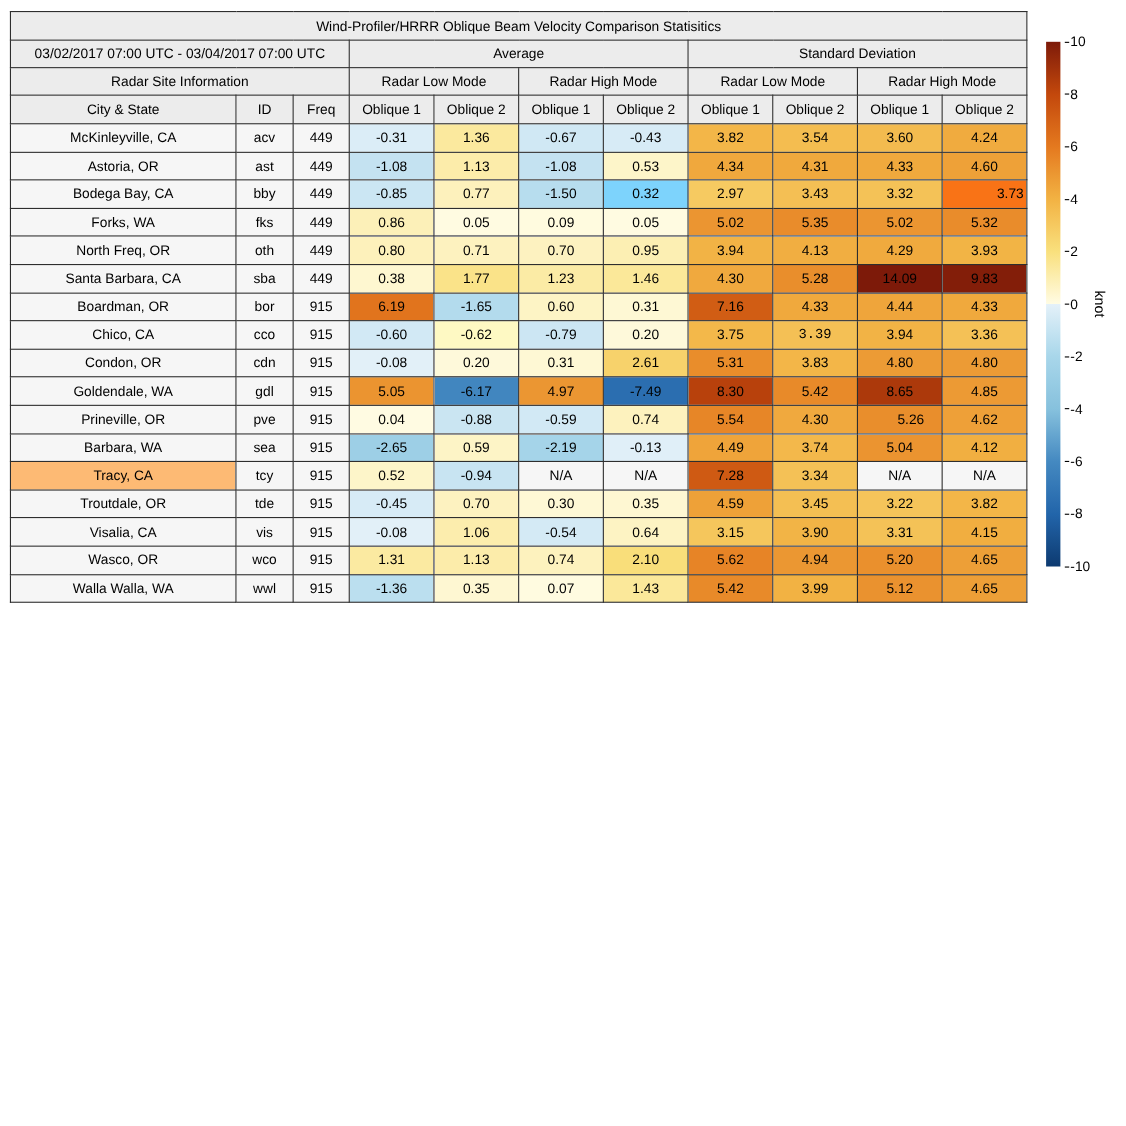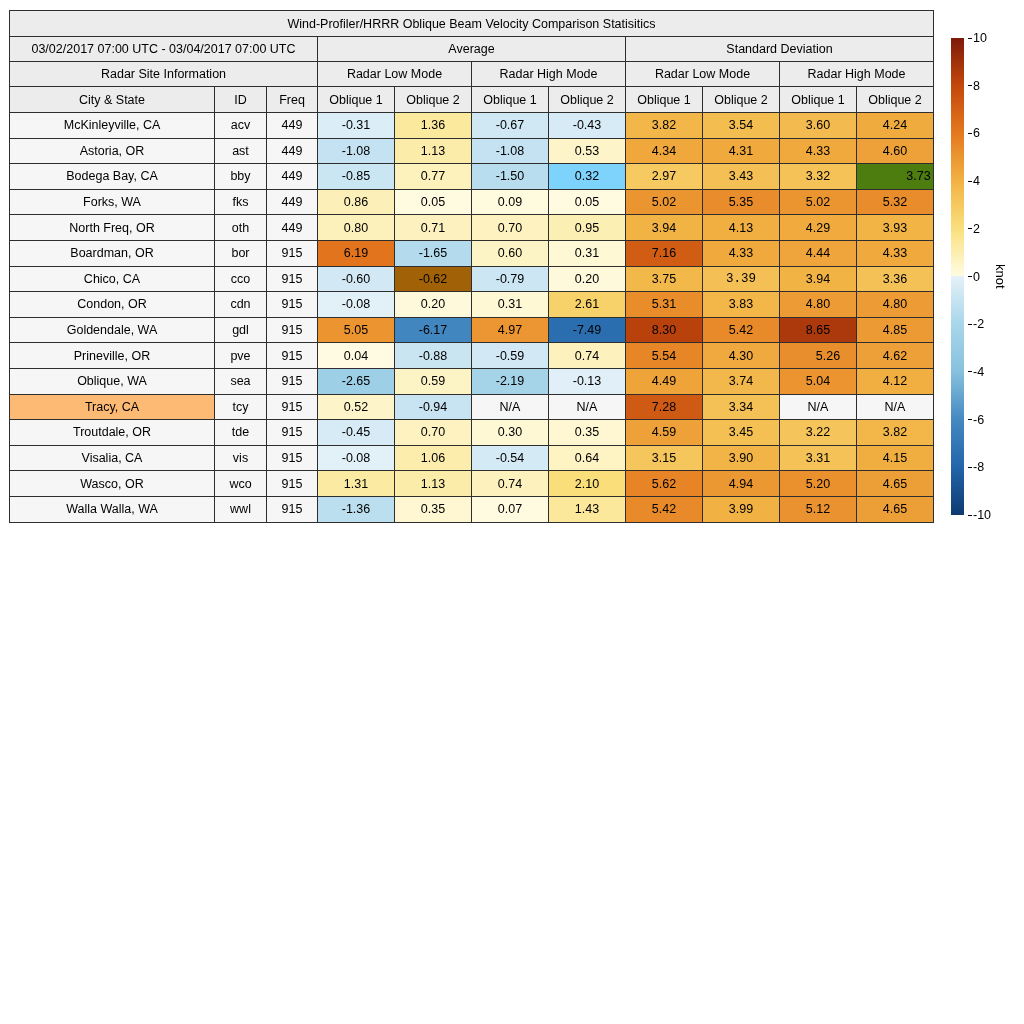--- a/index.html
+++ b/index.html
@@ -121,21 +121,21 @@
           <td style="background: rgb(246, 246, 246);">Bodega Bay, CA</td>
           <td style="background: rgb(246, 246, 246);">bby</td>
           <td style="background: rgb(246, 246, 246);">449</td>
           <td style="background: rgb(203, 230, 243);">-0.85</td>
           <td style="background: rgb(253, 241, 188);">0.77</td>
           <td style="background: rgb(183, 221, 238);">-1.50</td>
           <td style="background: #7dd3fc;">0.32</td>
           <td style="background: rgb(246, 202, 97);">2.97</td>
           <td style="background: rgb(244, 191, 84);">3.43</td>
           <td style="background: rgb(244, 194, 87);">3.32</td>
-          <td style="background: #4d7c0f; padding-left: 47px;">3.73</td>
+          <td style="background: #f97316; padding-left: 47px;">3.73</td>
         </tr>
         <tr class="r-data">
           <td style="background: rgb(246, 246, 246);">Forks, WA</td>
           <td style="background: rgb(246, 246, 246);">fks</td>
           <td style="background: rgb(246, 246, 246);">449</td>
           <td style="background: rgb(252, 240, 184);">0.86</td>
           <td style="background: rgb(255, 251, 225);">0.05</td>
           <td style="background: rgb(255, 251, 223);">0.09</td>
           <td style="background: rgb(255, 251, 225);">0.05</td>
           <td style="background: rgb(235, 149, 49);">5.02</td>
@@ -150,38 +150,51 @@
           <td style="background: rgb(253, 241, 187);">0.80</td>
           <td style="background: rgb(253, 242, 191);">0.71</td>
           <td style="background: rgb(253, 242, 192);">0.70</td>
           <td style="background: rgb(252, 239, 179);">0.95</td>
           <td style="background: rgb(242, 179, 69);">3.94</td>
           <td style="background: rgb(241, 174, 65);">4.13</td>
           <td style="background: rgb(240, 170, 62);">4.29</td>
           <td style="background: rgb(242, 180, 69);">3.93</td>
         </tr>
         <tr class="r-data">
+          <td style="background: rgb(246, 246, 246);">Santa Barbara, CA</td>
+          <td style="background: rgb(246, 246, 246);">sba</td>
+          <td style="background: rgb(246, 246, 246);">449</td>
+          <td style="background: rgb(254, 247, 208);">0.38</td>
+          <td style="background: rgb(250, 227, 137);">1.77</td>
+          <td style="background: rgb(251, 235, 165);">1.23</td>
+          <td style="background: rgb(251, 232, 153);">1.46</td>
+          <td style="background: rgb(240, 169, 62);">4.30</td>
+          <td style="background: rgb(233, 142, 44);">5.28</td>
+          <td style="background: rgb(125, 26, 9);">14.09</td>
+          <td style="background: rgb(131, 30, 9);">9.83</td>
+        </tr>
+        <tr class="r-data">
           <td style="background: rgb(246, 246, 246);">Boardman, OR</td>
           <td style="background: rgb(246, 246, 246);">bor</td>
           <td style="background: rgb(246, 246, 246);">915</td>
           <td style="background: rgb(225, 116, 29);">6.19</td>
           <td style="background: rgb(179, 219, 237);">-1.65</td>
           <td style="background: rgb(253, 244, 197);">0.60</td>
           <td style="background: rgb(254, 248, 212);">0.31</td>
           <td style="background: rgb(209, 93, 20);">7.16</td>
           <td style="background: rgb(240, 169, 61);">4.33</td>
           <td style="background: rgb(239, 165, 59);">4.44</td>
           <td style="background: rgb(240, 169, 61);">4.33</td>
         </tr>
         <tr class="r-data">
           <td style="background: rgb(246, 246, 246);">Chico, CA</td>
           <td style="background: rgb(246, 246, 246);">cco</td>
           <td style="background: rgb(246, 246, 246);">915</td>
           <td style="background: rgb(210, 233, 245);">-0.60</td>
-          <td style="background: #a16207;">-0.62</td>
+          <td style="background: #fef9c3;">-0.62</td>
           <td style="background: rgb(204, 230, 243);">-0.79</td>
           <td style="background: rgb(254, 249, 218);">0.20</td>
           <td style="background: rgb(243, 184, 74);">3.75</td>
           <td style="background: rgb(244, 192, 85); font-family: Liberation Mono, monospace;">3.39</td>
           <td style="background: rgb(242, 179, 69);">3.94</td>
           <td style="background: rgb(244, 193, 86);">3.36</td>
         </tr>
         <tr class="r-data">
           <td style="background: rgb(246, 246, 246);">Condon, OR</td>
           <td style="background: rgb(246, 246, 246);">cdn</td>
@@ -215,21 +228,21 @@
           <td style="background: rgb(255, 251, 226);">0.04</td>
           <td style="background: rgb(202, 229, 242);">-0.88</td>
           <td style="background: rgb(210, 233, 245);">-0.59</td>
           <td style="background: rgb(253, 242, 190);">0.74</td>
           <td style="background: rgb(231, 134, 39);">5.54</td>
           <td style="background: rgb(240, 169, 62);">4.30</td>
           <td style="background: rgb(233, 142, 44); padding-left: 20px;">5.26</td>
           <td style="background: rgb(238, 160, 56);">4.62</td>
         </tr>
         <tr class="r-data">
-          <td style="background: rgb(246, 246, 246);">Oblique, WA</td>
+          <td style="background: rgb(246, 246, 246);">Barbara, WA</td>
           <td style="background: rgb(246, 246, 246);">sea</td>
           <td style="background: rgb(246, 246, 246);">915</td>
           <td style="background: rgb(157, 207, 230);">-2.65</td>
           <td style="background: rgb(253, 244, 198);">0.59</td>
           <td style="background: rgb(165, 212, 233);">-2.19</td>
           <td style="background: rgb(224, 239, 248);">-0.13</td>
           <td style="background: rgb(239, 164, 58);">4.49</td>
           <td style="background: rgb(243, 184, 75);">3.74</td>
           <td style="background: rgb(235, 148, 48);">5.04</td>
           <td style="background: rgb(241, 175, 65);">4.12</td>

